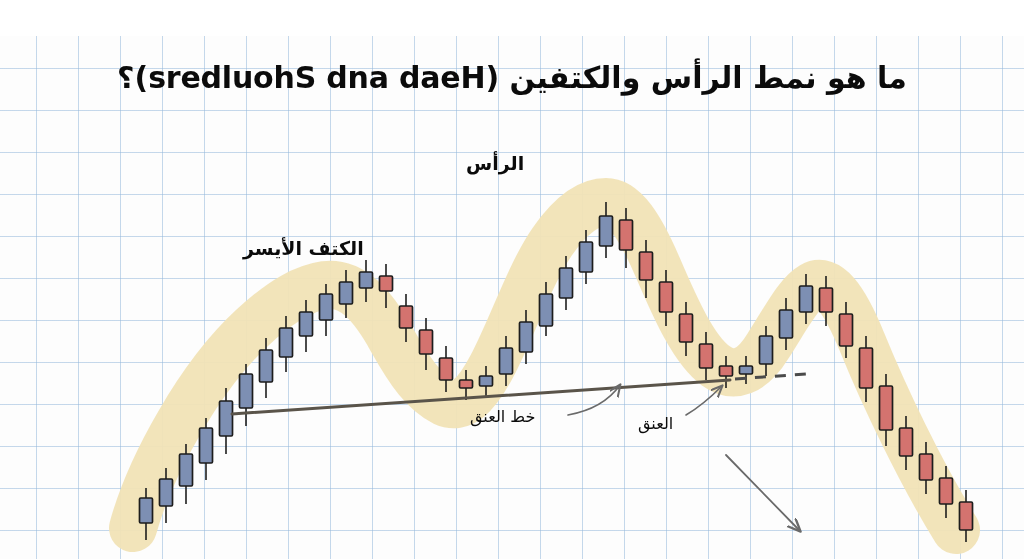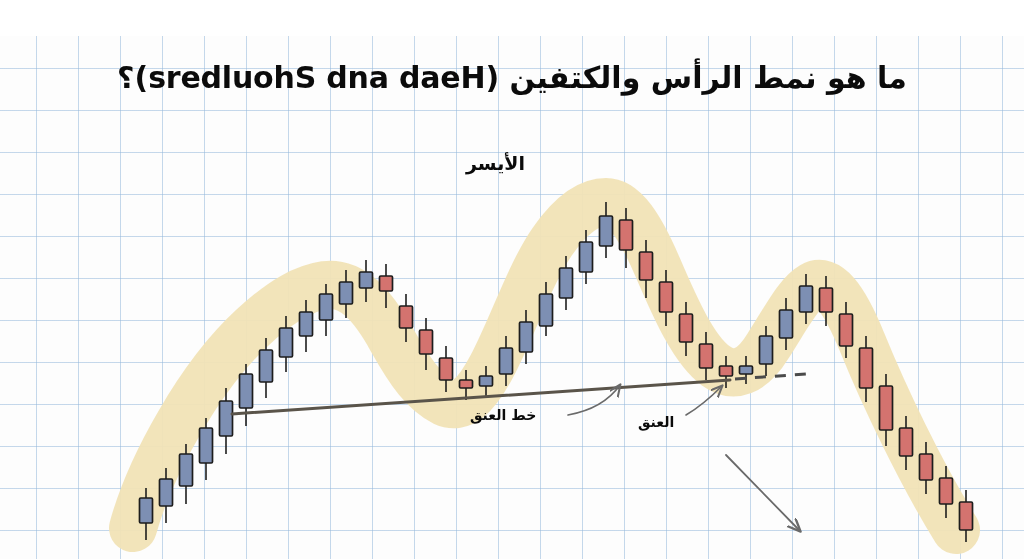--- a/index.html
+++ b/index.html
@@ -40,21 +40,21 @@
   .ann{
     position:absolute;
     color:#0b0b0b;
     direction:rtl;
     font-weight:600;
     white-space:nowrap;
     z-index:4;
     pointer-events:none;
   }
   .ann.big{font-size:19px;font-weight:700;}
-  .ann.mid{font-size:14px;font-weight:700;}
+  .ann.mid{font-size:16px;font-weight:400;}
 </style>
 </head>
 <body>
 
 <div id="stage">
 
   <div id="title-bar">
     <span id="title-text">ما هو نمط الرأس والكتفين (Head and Shoulders)؟</span>
   </div>
 
@@ -175,22 +175,23 @@
       <line id="neckline-ext" x1="735" y1="343" x2="806" y2="338" stroke="#4b4b4b" stroke-width="3" stroke-dasharray="11 9" stroke-linecap="butt"></line>
     </g>
 
     <g fill="none" stroke="#6a6a6a" stroke-width="1.6" stroke-linecap="round">
       <path d="M 568 379 C 590 375, 608 366, 620 349" marker-end="url(#arrowhead)"></path>
       <path d="M 686 379 C 698 372, 710 362, 722 350" marker-end="url(#arrowhead)"></path>
       <path d="M 726 419 L 800 495" stroke-width="1.8" marker-end="url(#arrowhead)"></path>
     </g>
   </svg>
 
-  <div class="ann big" style="left:466px;top:116px;">الأيسر</div>
+  <div class="ann big" style="left:466px;top:116px;">الرأس</div>
 
+  <div class="ann big" style="left:243px;top:201px;">الكتف الأيسر</div>
 
 
   <div class="ann mid" style="left:470px;top:371px;">خط العنق</div>
 
   <div class="ann mid" style="left:638px;top:378px;">العنق</div>
 
 
 </div>
 
 </body></html>

